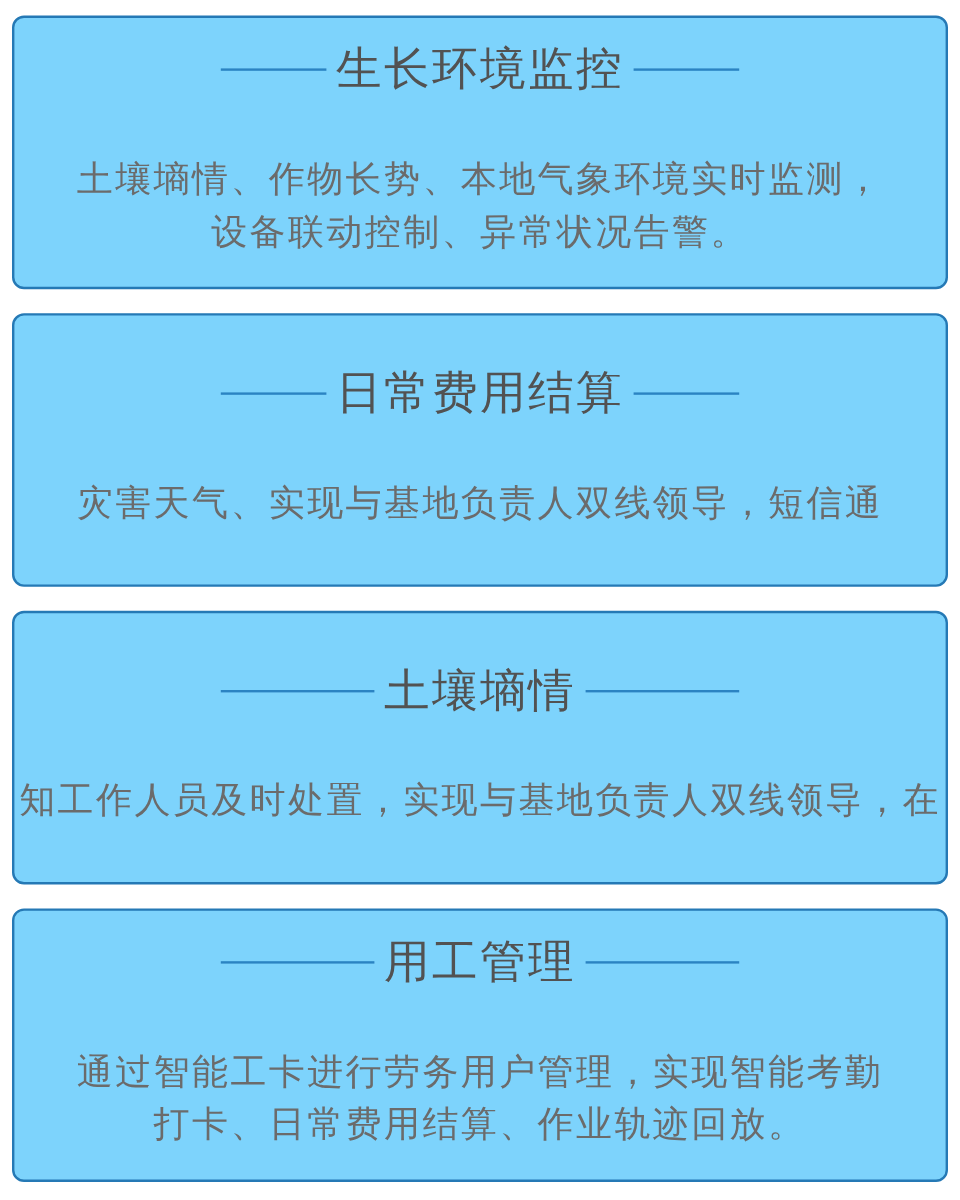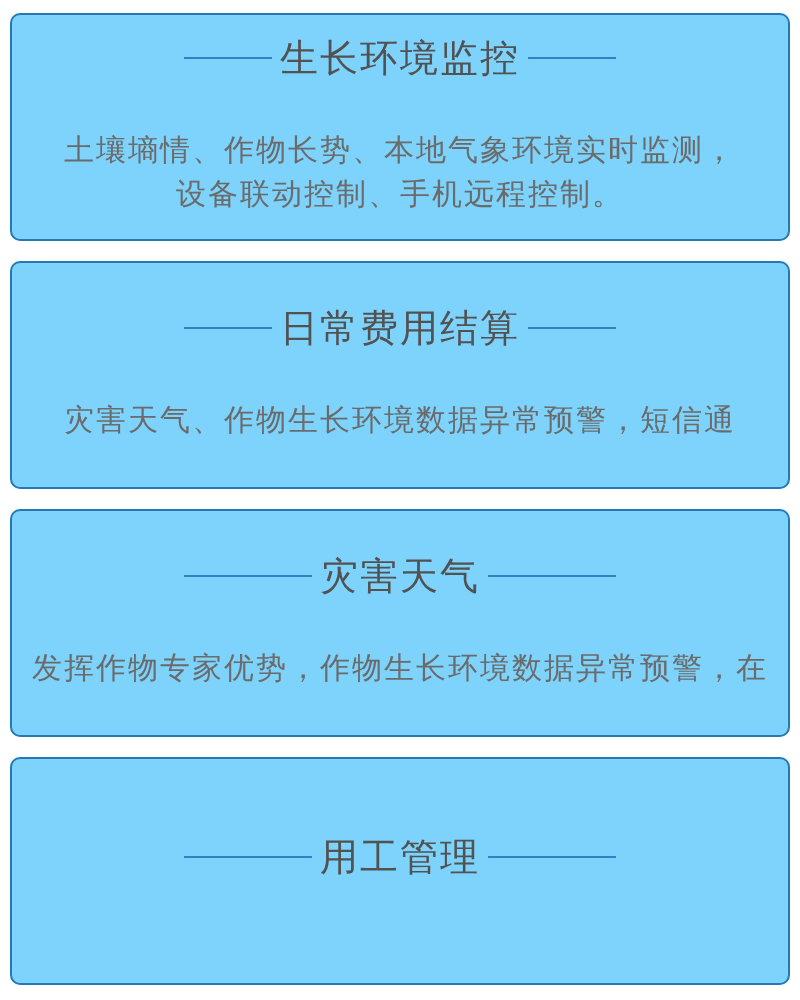--- a/index.html
+++ b/index.html
@@ -73,47 +73,51 @@
 <main class="cards">
 
   <section class="card">
     <div class="title-row">
       <span class="divider-line"></span>
       <h2 class="card-title">生长环境监控</h2>
       <span class="divider-line"></span>
     </div>
     <div class="card-body">
       <p>土壤墒情、作物长势、本地气象环境实时监测，</p>
-      <p>设备联动控制、手机远程控制。</p>
+      <p>设备联动控制、异常状况告警。</p>
     </div>
   </section>
 
   <section class="card">
     <div class="title-row">
       <span class="divider-line"></span>
       <h2 class="card-title">日常费用结算</h2>
       <span class="divider-line"></span>
     </div>
     <div class="card-body">
-      <p>灾害天气、作物生长环境数据异常预警，短信通</p>
+      <p>灾害天气、实现与基地负责人双线领导，短信通</p>
     </div>
   </section>
 
   <section class="card">
     <div class="title-row">
       <span class="divider-line"></span>
-      <h2 class="card-title">灾害天气</h2>
+      <h2 class="card-title">土壤墒情</h2>
       <span class="divider-line"></span>
     </div>
     <div class="card-body">
-      <p>发挥作物专家优势，作物生长环境数据异常预警，在</p>
+      <p>知工作人员及时处置，实现与基地负责人双线领导，在</p>
     </div>
   </section>
 
   <section class="card">
     <div class="title-row">
       <span class="divider-line"></span>
       <h2 class="card-title">用工管理</h2>
       <span class="divider-line"></span>
     </div>
+    <div class="card-body">
+      <p>通过智能工卡进行劳务用户管理，实现智能考勤</p>
+      <p>打卡、日常费用结算、作业轨迹回放。</p>
+    </div>
   </section>
 
 </main>
 
 </body></html>

